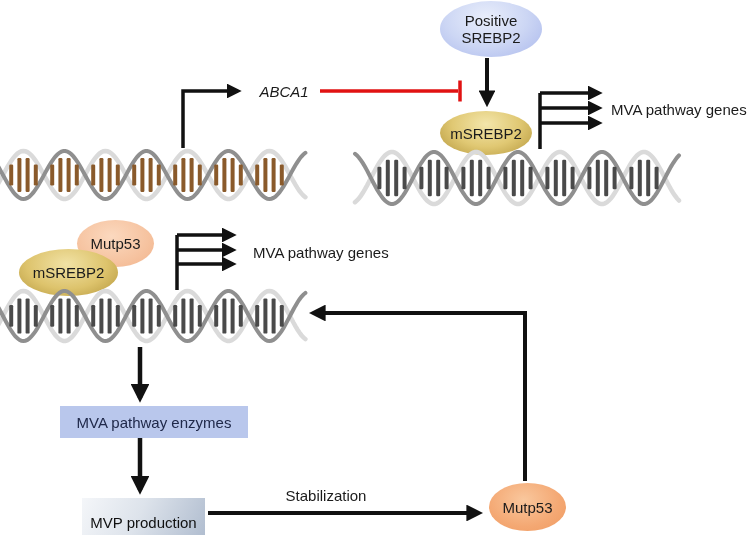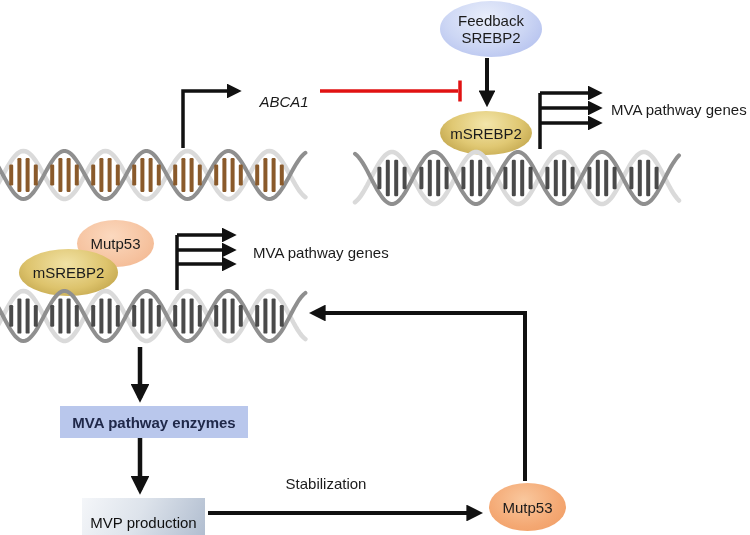--- a/index.html
+++ b/index.html
@@ -38,39 +38,39 @@
     background:radial-gradient(ellipse at 45% 35%, #f9c79d 0%, #f4a873 60%, #ef9a60 100%);
   }
   .pink{
     left:527px;top:397px;width:191px;height:44px;
     background:radial-gradient(ellipse at 28% 20%, #fdeaea 0%, #f9bcbc 45%, #ee8b8b 100%);
   }
   .box{
     display:flex;align-items:center;justify-content:center;font-size:15px;
   }
   .box-enzymes{
-    left:60px;top:406px;width:188px;height:32px;background:#b9c7ec;color:#20294a;font-weight:bold;
+    left:60px;top:406px;width:188px;height:32px;background:#b9c7ec;color:#20294a;
   }
   .box-mvp{
     left:82px;top:498px;width:123px;height:48px;color:#101010;
     background:linear-gradient(115deg,#f4f6f9 0%,#dde3eb 45%,#aebbce 100%);
   }
   .label{font-size:15px;white-space:nowrap;}
-  .label-abca1{left:248px;top:93px;width:72px;text-align:center;font-style:italic;}
+  .label-abca1{left:248px;top:83px;width:72px;text-align:center;font-style:italic;}
   .label-genes-top{left:611px;top:101px;}
   .label-genes-mid{left:253px;top:244px;}
-  .label-stabilization{left:276px;top:475px;width:100px;text-align:center;}
+  .label-stabilization{left:276px;top:487px;width:100px;text-align:center;}
 </style>
 </head>
 <body>
 
 <div class="stage">
 
   <div class="ellipse node precursor">
-    <span>Feedback</span>
+    <span>Positive</span>
     <span>SREBP2</span>
   </div>
 
   <div class="ellipse node gold-top">mSREBP2</div>
 
 
   <div class="ellipse node mutp53-mid">Mutp53</div>
 
   <div class="ellipse node gold-mid">mSREBP2</div>
 

